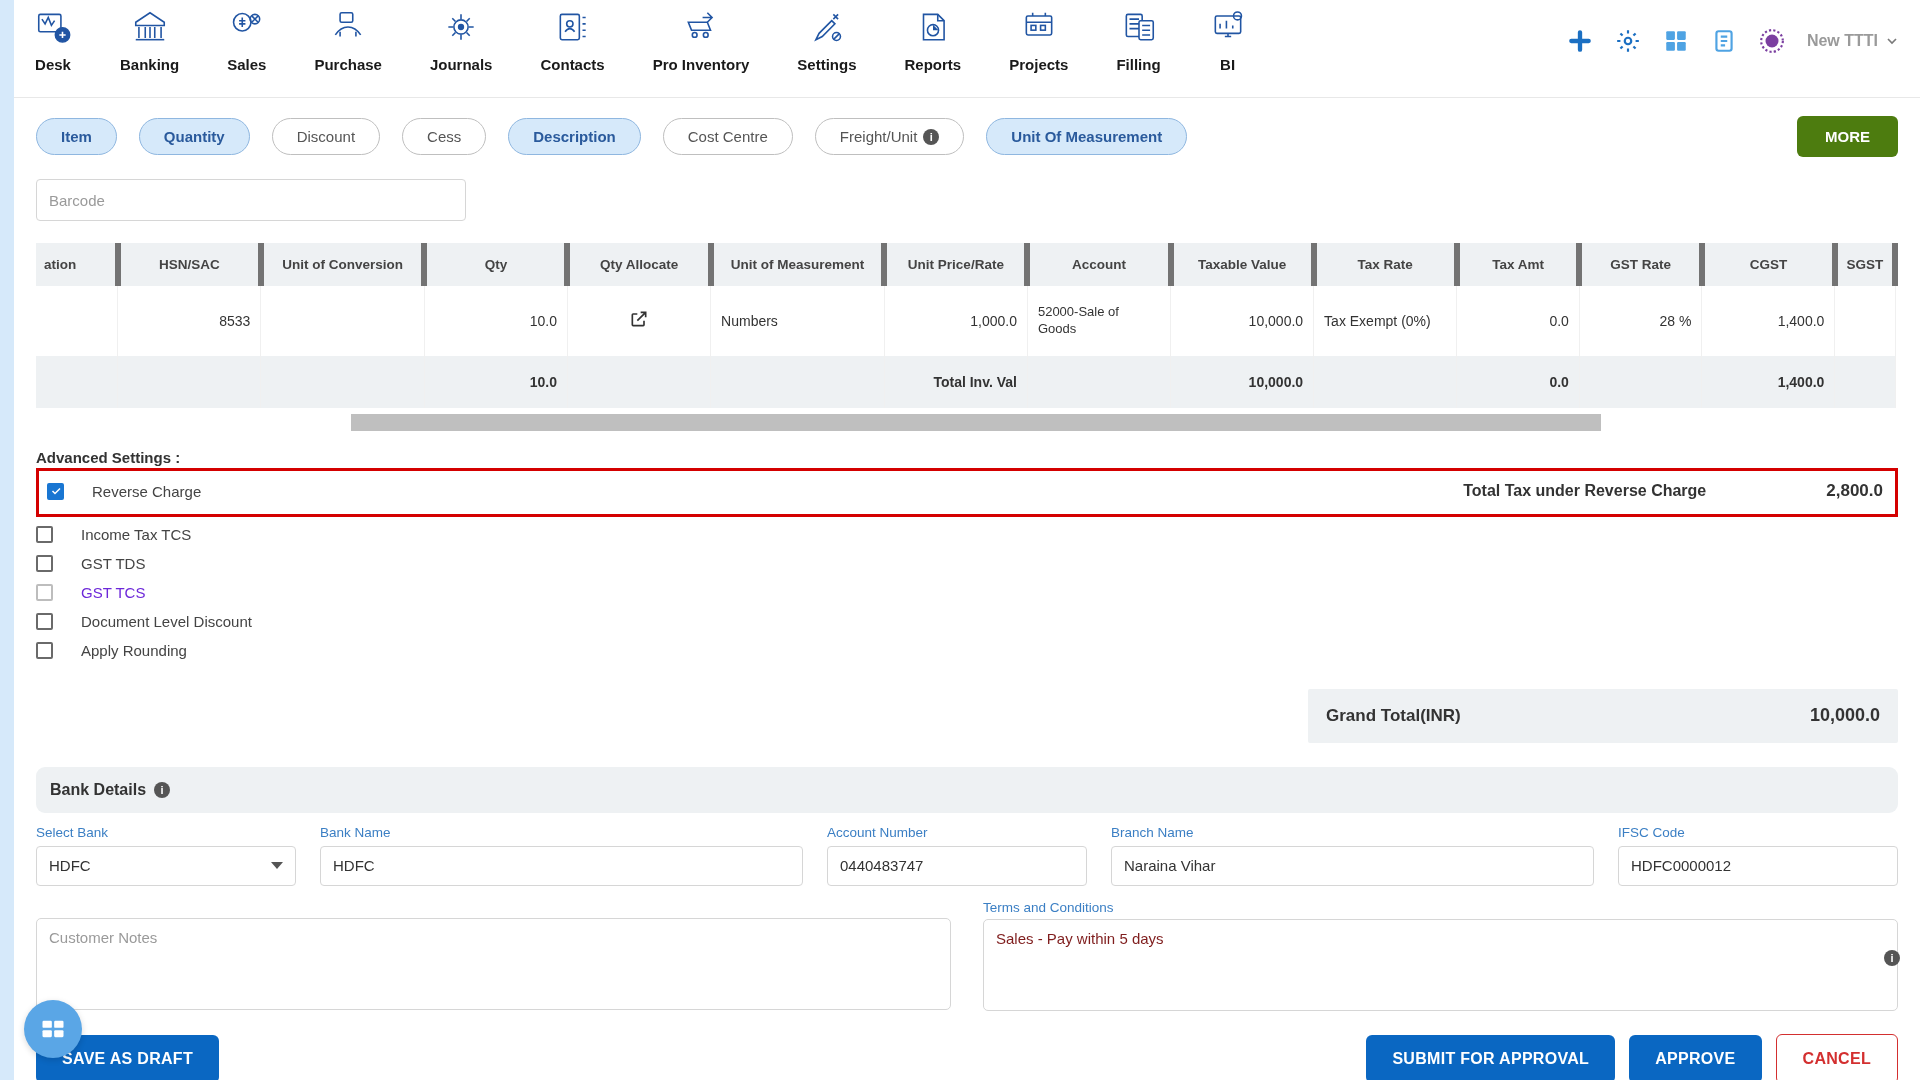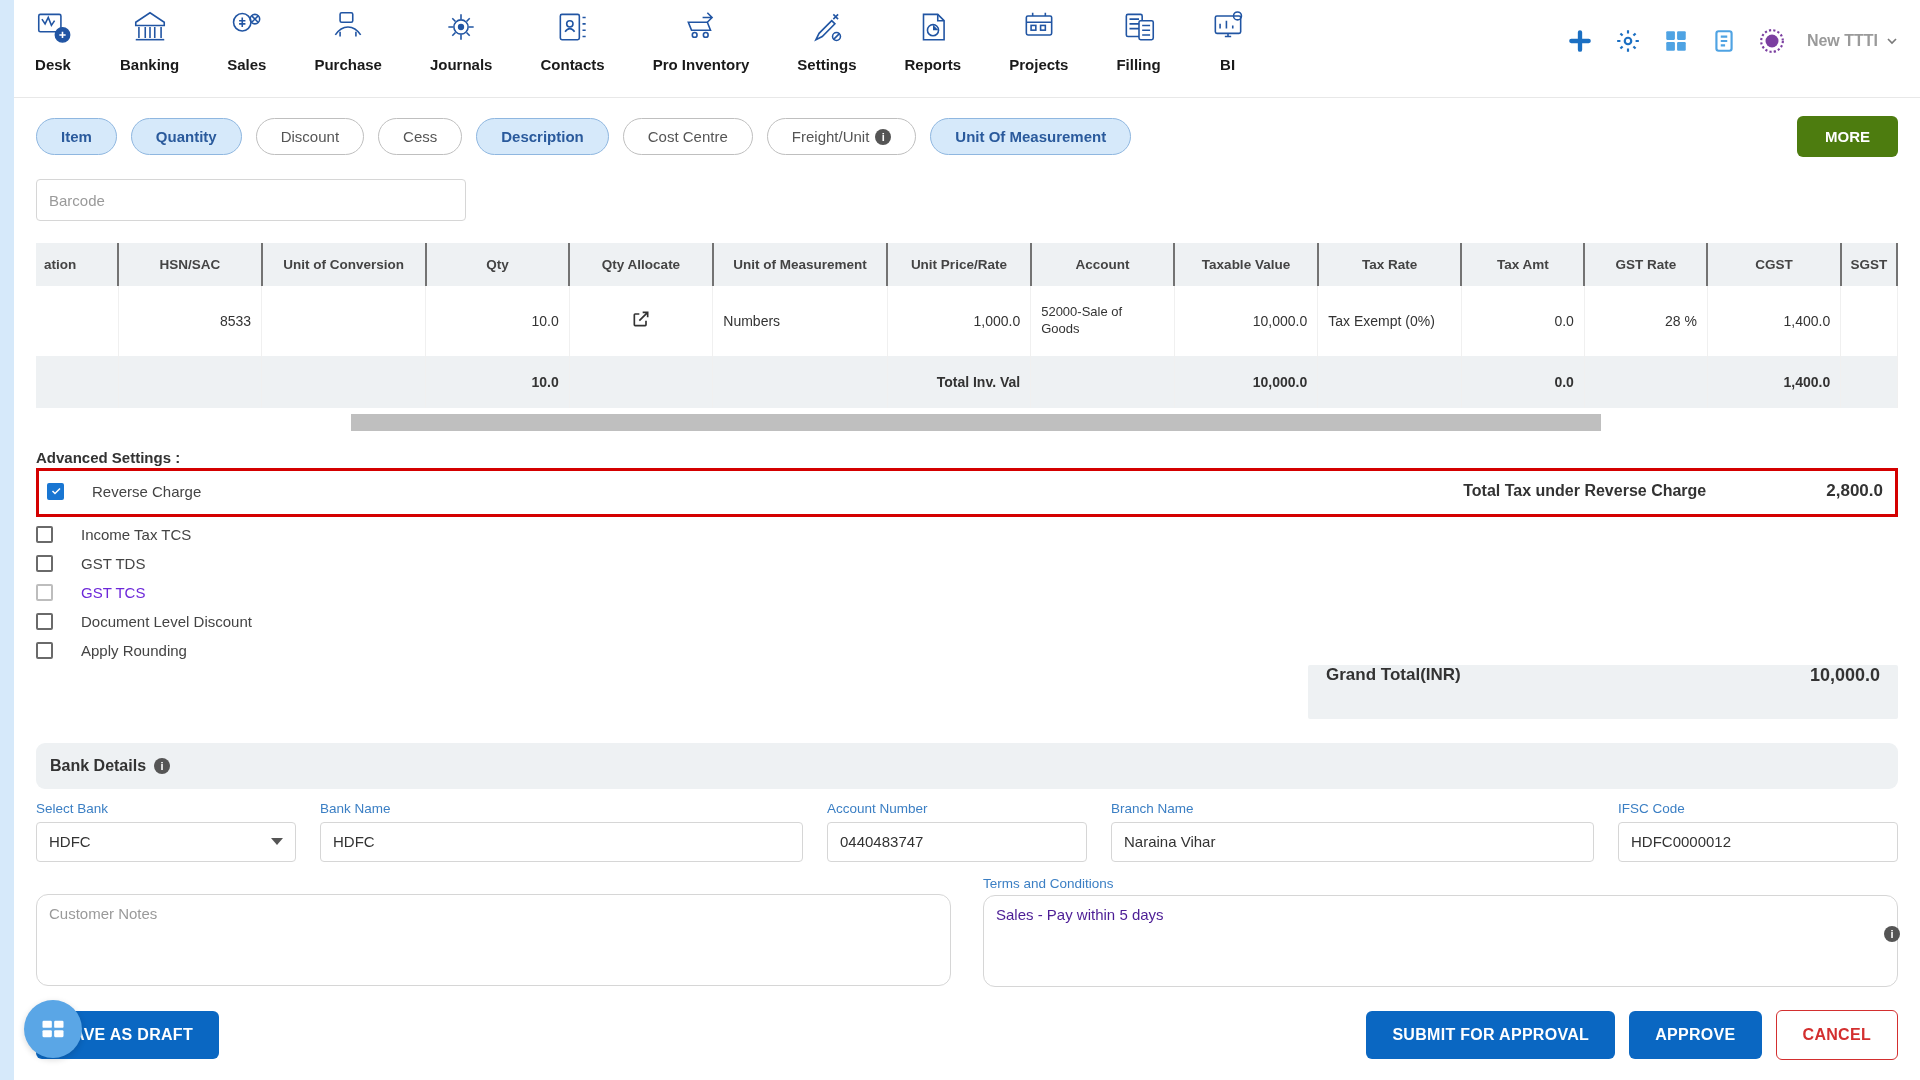--- a/index.html
+++ b/index.html
@@ -12,33 +12,33 @@
 .nav-icon { width: 38px; height: 38px; color: #2155a3; margin-bottom: 10px; display: flex; align-items: center; justify-content: center; }
 .nav-icon svg { width: 38px; height: 38px; }
 .nav-label { font-size: 15px; color: #1a1a1a; font-weight: 600; }
 
 .topnav-right { margin-left: auto; display: flex; align-items: center; gap: 22px; padding-top: 20px; }
 .top-right-icon { width: 26px; height: 26px; cursor: pointer; display: flex; align-items: center; justify-content: center; }
 .company-switch { display: flex; align-items: center; color: #9a9a9a; font-weight: 700; font-size: 16px; cursor: pointer; gap: 6px; }
 
 .content { margin-left: 14px; padding: 18px 22px 0 22px; }
 
-.pill-row { display: flex; align-items: center; gap: 14px; margin-bottom: 22px; }
+.pill-row { display: flex; align-items: center; gap: 22px; margin-bottom: 22px; }
 .pill { border: 1px solid #8fb7e0; background: #d6e9fa; color: #2a5a9c; border-radius: 22px; padding: 9px 24px; font-size: 15px; font-weight: 700; cursor: pointer; }
 .pill.outline { background: #fff; border: 1px solid #bfbfbf; color: #555; font-weight: 500; }
 .freight { display: flex; align-items: center; gap: 6px; }
 .info-circle { width: 16px; height: 16px; border-radius: 50%; background: #555; color: #fff; font-size: 11px; font-weight: 700; display: inline-flex; align-items: center; justify-content: center; }
 .more-btn { margin-left: auto; background: #4d7c0f; color: #fff; font-weight: 700; border: none; border-radius: 6px; padding: 12px 28px; font-size: 15px; cursor: pointer; }
 
 .barcode-input { width: 430px; height: 42px; border: 1px solid #d6d6d6; border-radius: 4px; padding: 0 12px; font-size: 15px; color: #333; margin-bottom: 22px; }
 .barcode-input::placeholder { color: #9a9a9a; }
 
 .grid-wrap { position: relative; width: 100%; overflow: hidden; margin-bottom: 6px; }
 .grid { width: 100%; border-collapse: collapse; }
-.grid th { background: #eef1f3; font-weight: 600; font-size: 13.5px; color: #444; padding: 14px 8px; text-align: center; border-right: 2px solid #737373; margin-left: 32px; }
+.grid th { background: #eef1f3; font-weight: 600; font-size: 13.5px; color: #444; padding: 14px 8px; text-align: center; border-right: 6px solid #737373; margin-left: 32px; }
 .grid td { padding: 18px 10px; font-size: 14px; color: #333; border-right: 1px solid #f0f0f0; text-align: right; }
 .grid td.left { text-align: left; }
 .grid td.center { text-align: center; }
 .grid .totals td { background: #eef1f3; font-weight: 600; }
 .col-ation { width: 80px; text-align: left !important; }
 .open-icon { display: inline-block; width: 20px; height: 20px; }
 
 .hscroll { height: 17px; background: #fff; position: relative; margin-bottom: 18px; }
 .hscroll .track { position: absolute; left: 0; right: 0; top: 0; bottom: 0; background: #fff; }
 .hscroll .thumb { position: absolute; left: 315px; width: 1250px; top: 0; bottom: 0; background: #bfbfbf; }
@@ -50,37 +50,37 @@
 .chk { width: 17px; height: 17px; border: 2px solid #6a6a6a; border-radius: 2px; background: #fff; display: inline-flex; align-items: center; justify-content: center; cursor: pointer; flex-shrink: 0; }
 .chk.checked { background: #1976d2; border-color: #1976d2; }
 .chk.checked svg { width: 12px; height: 12px; }
 .chk.disabled { border-color: #bdbdbd; }
 .chk-label.muted { color: #6d28d9; }
 
 .rc-total { margin-left: auto; display: flex; align-items: baseline; gap: 120px; }
 .rc-total .lbl { font-weight: 700; font-size: 16px; color: #333; }
 .rc-total .val { font-weight: 600; font-size: 17px; color: #333; }
 
-.grand-total { background: #eef1f3; height: 54px; display: flex; align-items: flex-start; padding: 0 18px; border-radius: 2px; margin-left: auto; width: 590px; }
+.grand-total { background: #eef1f3; margin-top: 24px; height: 54px; display: flex; align-items: center; padding: 0 18px; border-radius: 2px; margin-left: auto; width: 590px; }
 .grand-total .lbl { font-weight: 700; font-size: 17px; color: #333; }
 .grand-total .val { margin-left: auto; font-weight: 700; font-size: 18px; color: #333; }
 
 .bank-head { background: #eef1f3; height: 46px; display: flex; align-items: center; padding: 0 14px; border-radius: 9px; margin-top: 24px; font-weight: 700; font-size: 16px; color: #333; gap: 8px; }
 
 .bank-grid { display: flex; gap: 24px; margin-top: 12px; }
 .bank-field { flex: 1; display: flex; flex-direction: column; gap: 6px; }
 .bank-label { color: #3b7fc4; font-size: 13.5px; }
 .bank-input { height: 40px; border: 1px solid #d6d6d6; border-radius: 4px; padding: 0 12px; font-size: 15px; color: #333; width: 100%; }
 .bank-select { display: flex; align-items: center; justify-content: space-between; height: 40px; border: 1px solid #d6d6d6; border-radius: 4px; padding: 0 12px; font-size: 15px; color: #333; cursor: pointer; }
 .caret-down { width: 0; height: 0; border-left: 6px solid transparent; border-right: 6px solid transparent; border-top: 7px solid #555; }
 
 .notes-row { display: flex; gap: 32px; margin-top: 14px; position: relative; }
 .ta-wrap { flex: 1; position: relative; }
 .ta-label { color: #3b7fc4; font-size: 13.5px; margin-bottom: 4px; display: block; }
-.ta { width: 100%; height: 92px; border: 1px solid #d6d6d6; border-radius: 12px; padding: 10px 12px; font-size: 15px; color: #4c1d95; resize: none; font-family: inherit; }
+.ta { width: 100%; height: 92px; border: 1px solid #d6d6d6; border-radius: 5px; padding: 10px 12px; font-size: 15px; color: #7f1d1d; resize: none; font-family: inherit; }
 .ta::placeholder { color: #9a9a9a; }
 .notes-ta-wrap { margin-top: 18px; }
 .info-float { position: absolute; right: -2px; top: 50px; }
 
 .action-bar { display: flex; align-items: center; margin-top: 20px; gap: 14px; padding-bottom: 8px; }
 .btn { border: none; border-radius: 6px; padding: 15px 26px; font-size: 16px; font-weight: 800; cursor: pointer; letter-spacing: .3px; }
 .btn.draft { background: #0a67c2; color: #fff; }
 .btn.submit { background: #0a67c2; color: #fff; }
 .btn.approve { background: #0a67c2; color: #fff; }
 .btn.cancel { background: #fff; color: #d32f2f; border: 1.5px solid #d32f2f; }

